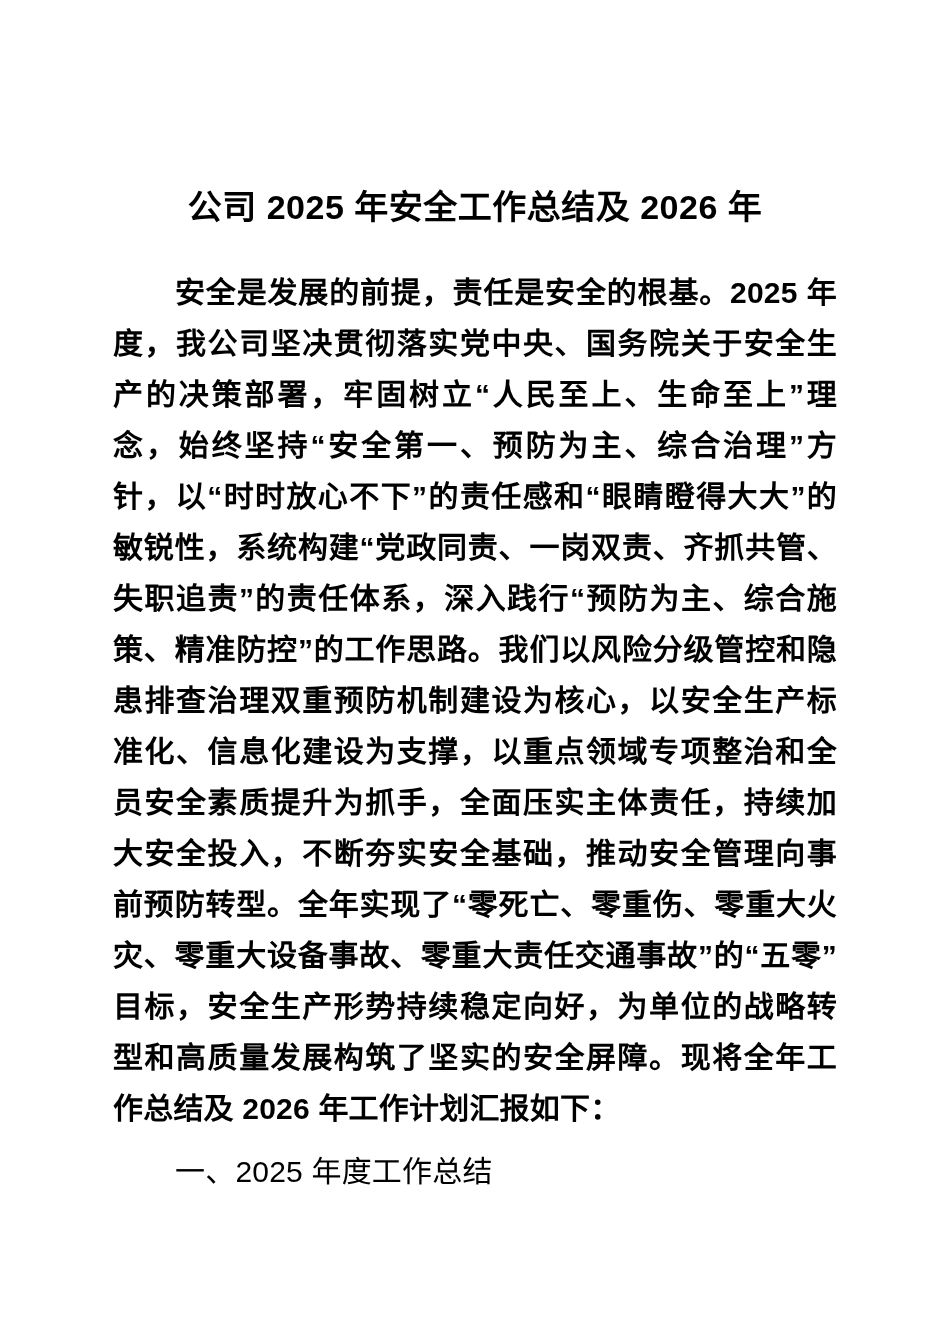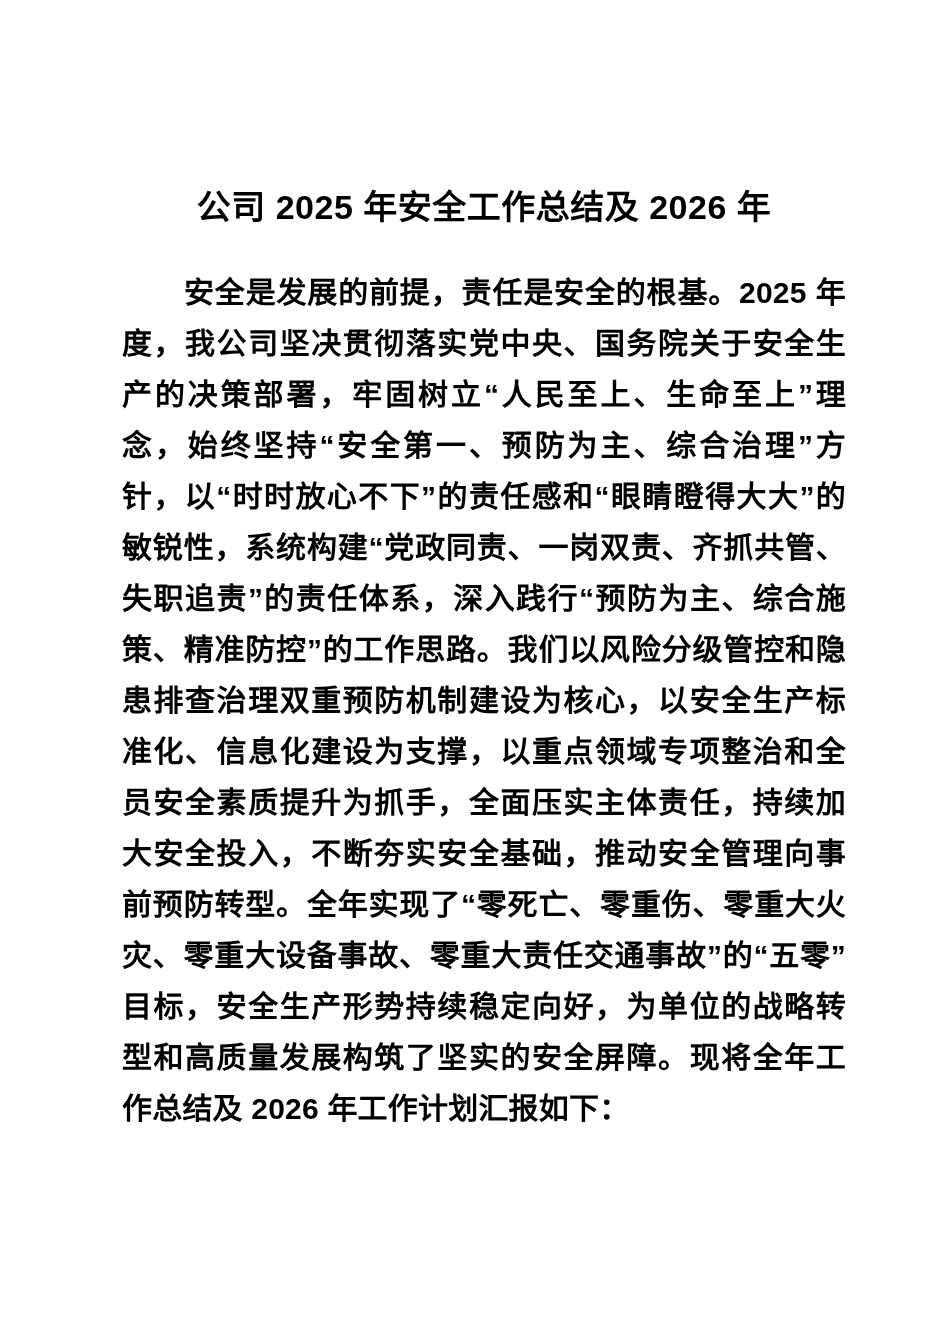--- a/index.html
+++ b/index.html
@@ -15,21 +15,21 @@
     background: #ffffff;
     margin: 0 auto;
     overflow: hidden;
     font-family: "Liberation Sans", "DejaVu Sans", sans-serif;
     color: #000000;
     -webkit-font-smoothing: antialiased;
   }
 
   .content {
     position: absolute;
-    left: 122px;
+    left: 113px;
     top: 0;
     width: 724px;
   }
 
   
   .doc-title {
     margin: 0;
     padding-top: 172px;
     font-size: 34px;
     line-height: 70px;
@@ -83,15 +83,16 @@
   <div class="content">
 
     <h1 class="doc-title">
       <span class="title-line">公司 2025 年安全工作总结及 2026 年</span>
     </h1>
 
     <div class="body-block">
       <p class="body-para">安全是发展的前提，责任是安全的根基。2025 年度，我公司坚决贯彻落实党中央、国务院关于安全生产的决策部署，牢固树立“人民至上、生命至上”理念，始终坚持“安全第一、预防为主、综合治理”方针，以“时时放心不下”的责任感和“眼睛瞪得大大”的敏锐性，系统构建“党政同责、一岗双责、齐抓共管、失职追责”的责任体系，深入践行“预防为主、综合施策、精准防控”的工作思路。我们以风险分级管控和隐患排查治理双重预防机制建设为核心，以安全生产标准化、信息化建设为支撑，以重点领域专项整治和全员安全素质提升为抓手，全面压实主体责任，持续加大安全投入，不断夯实安全基础，推动安全管理向事前预防转型。全年实现了“零死亡、零重伤、零重大火灾、零重大设备事故、零重大责任交通事故”的“五零”目标，安全生产形势持续稳定向好，为单位的战略转型和高质量发展构筑了坚实的安全屏障。现将全年工作总结及 2026 年工作计划汇报如下：</p>
     </div>
 
+    <p class="section-heading">一、2025 年度工作总结</p>
 
   </div>
 </div>
 
 </body></html>

